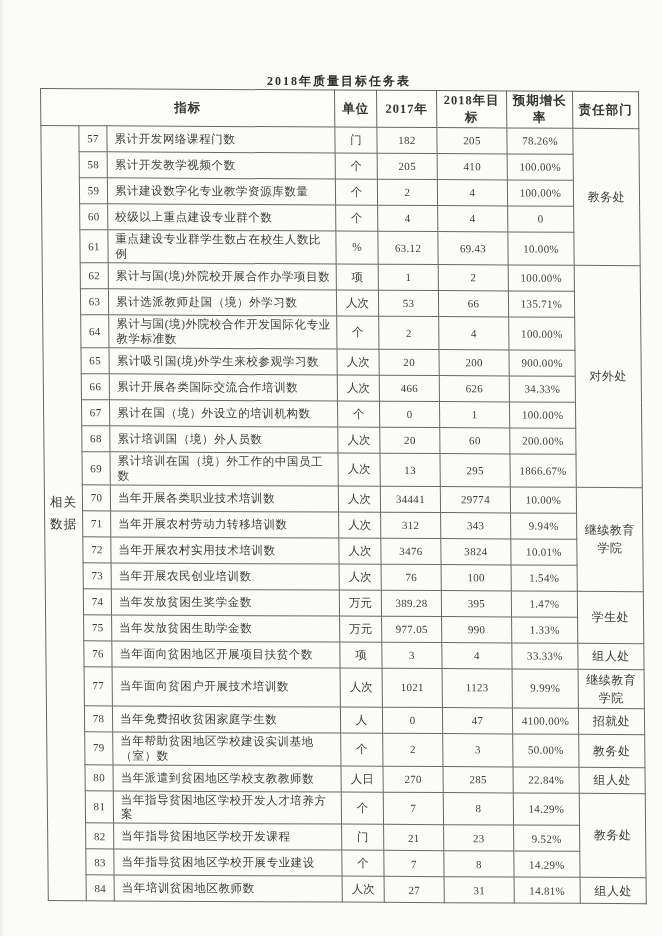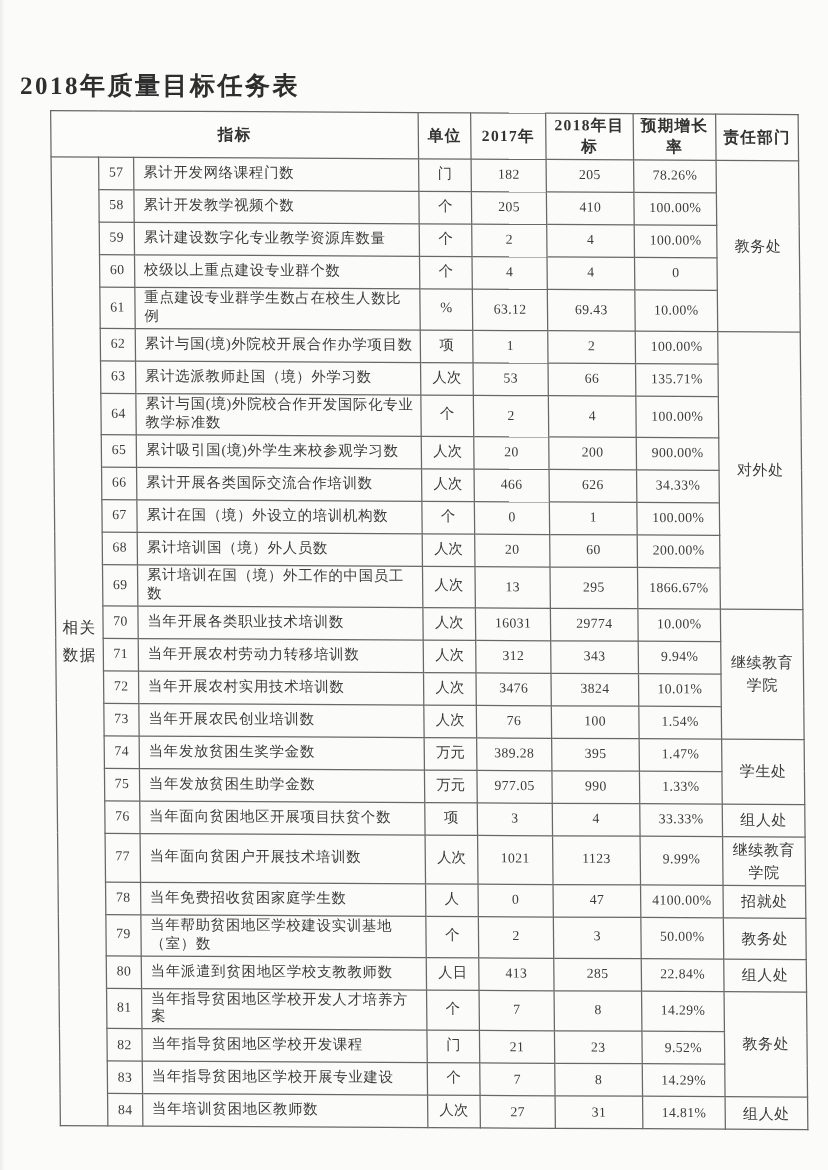--- a/index.html
+++ b/index.html
@@ -17,25 +17,25 @@
   }
   
   .scan-edge {
     position: absolute;
     left: 0; top: 0;
     width: 4px; height: 100%;
     background: linear-gradient(to right, #ececea, rgba(251,251,249,0));
   }
   .doc-title {
     position: absolute;
-    top: 55px;
+    top: 73px;
     left: 0;
     width: 100%;
-    text-align: left;
-    font-size: 20px;
+    text-align: center;
+    font-size: 12px;
     font-weight: bold;
     letter-spacing: 2px;
     color: #2e2e2e;
   }
   .doc-title .nudge { padding-left: 16px; }
   .table-wrap {
     position: absolute;
     left: 40px;
     top: 88px;
     width: 598px;
@@ -240,21 +240,21 @@
           <td class="indicator">累计培训在国（境）外工作的中国员工数</td>
           <td class="unit-cell">人次</td>
           <td class="num-cell">13</td>
           <td class="num-cell">295</td>
           <td class="num-cell">1866.67%</td>
         </tr>
         <tr>
           <td class="num-cell">70</td>
           <td class="indicator">当年开展各类职业技术培训数</td>
           <td class="unit-cell">人次</td>
-          <td class="num-cell">16031</td>
+          <td class="num-cell">34441</td>
           <td class="num-cell">29774</td>
           <td class="num-cell">10.00%</td>
           <td class="dept-cell" rowspan="4">继续教育学院</td>
         </tr>
         <tr>
           <td class="num-cell">71</td>
           <td class="indicator">当年开展农村劳动力转移培训数</td>
           <td class="unit-cell">人次</td>
           <td class="num-cell">312</td>
           <td class="num-cell">343</td>
@@ -326,21 +326,21 @@
           <td class="unit-cell">个</td>
           <td class="num-cell">2</td>
           <td class="num-cell">3</td>
           <td class="num-cell">50.00%</td>
           <td class="dept-cell">教务处</td>
         </tr>
         <tr>
           <td class="num-cell">80</td>
           <td class="indicator">当年派遣到贫困地区学校支教教师数</td>
           <td class="unit-cell">人日</td>
-          <td class="num-cell">413</td>
+          <td class="num-cell">270</td>
           <td class="num-cell">285</td>
           <td class="num-cell">22.84%</td>
           <td class="dept-cell">组人处</td>
         </tr>
         <tr>
           <td class="num-cell">81</td>
           <td class="indicator">当年指导贫困地区学校开发人才培养方案</td>
           <td class="unit-cell">个</td>
           <td class="num-cell">7</td>
           <td class="num-cell">8</td>

